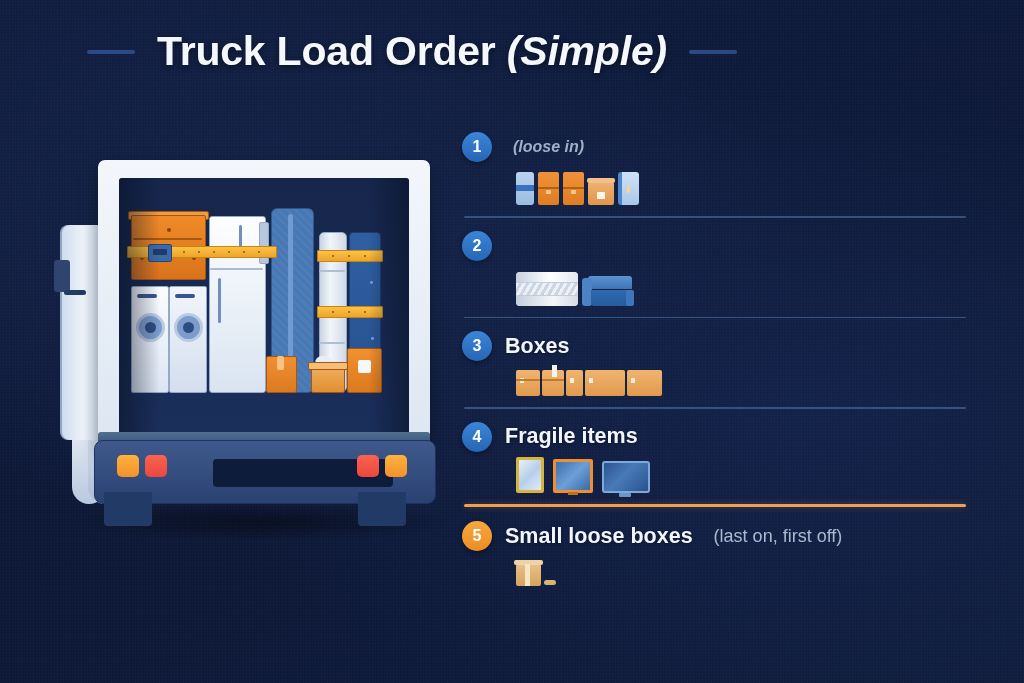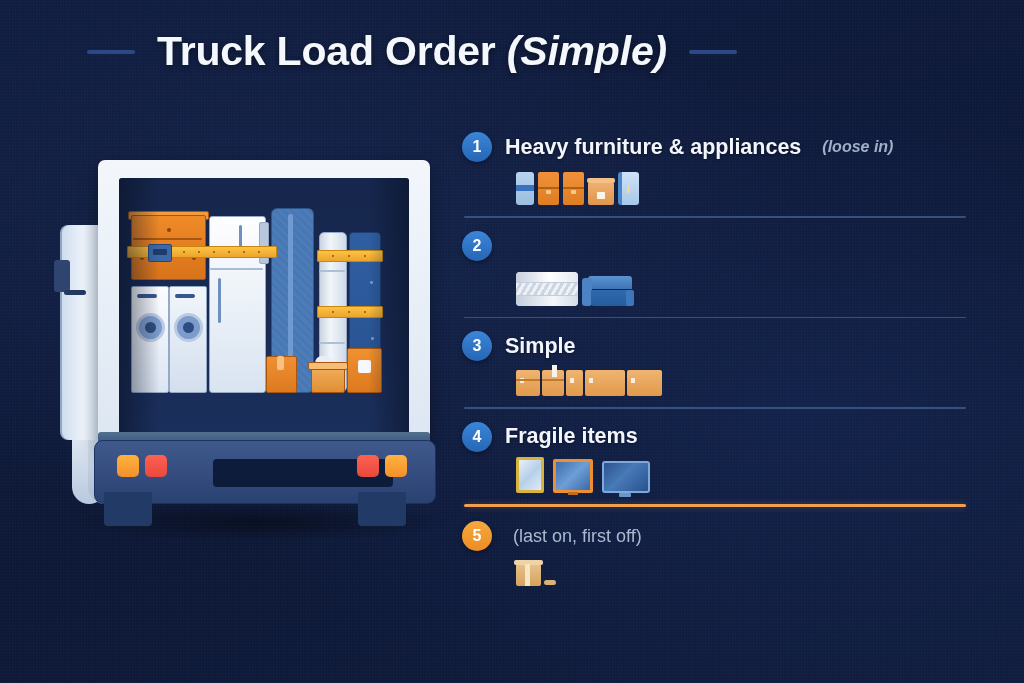--- a/index.html
+++ b/index.html
@@ -289,21 +289,20 @@
     </div>
     <div class="skirt" style="left:46px;"></div>
     <div class="skirt" style="left:300px;"></div>
   </div>
 
   <div class="list">
 
     <div class="row">
       <div class="row-head">
         <div class="badge blue">1</div>
-        <div class="row-label">Heavy furniture &amp; appliances</div>
         <div class="row-note note-italic-grey">(loose in)</div>
       </div>
       <div class="icons">
         <div class="ic ic-appl-lt">
             <span class="ic-band"></span>
           </div>
         <div class="ic ic-dresser">
             <span class="ln"></span>
             <span class="kn"></span>
           </div>
@@ -339,21 +338,21 @@
             <span class="seat"></span>
             <span class="arm2"></span>
         </div>
       </div>
       <div class="divider"></div>
     </div>
 
     <div class="row" style="margin-top:13px;">
       <div class="row-head">
         <div class="badge blue">3</div>
-        <div class="row-label">Simple</div>
+        <div class="row-label">Boxes</div>
       </div>
       <div class="icons" style="gap:2px;height:26px;">
         <div class="ic ic-box" style="width:24px;height:26px;">
             <span class="dt"></span>
             <span class="sm"></span>
           </div>
         <div class="ic ic-box" style="width:22px;height:26px;">
             <span class="tp"></span>
             <span class="sm"></span>
           </div>
@@ -383,20 +382,21 @@
         <div class="ic-tv">
             <span class="stand"></span>
           </div>
       </div>
       <div class="divider accent"></div>
     </div>
 
     <div class="row" style="margin-top:14px;">
       <div class="row-head">
         <div class="badge orange">5</div>
+        <div class="row-label">Small loose boxes</div>
         <div class="row-note note-grey">(last on, first off)</div>
       </div>
       <div class="icons" style="gap:3px;height:26px;">
         <div class="ic-small-box">
             <span class="lid"></span>
             <span class="tape"></span>
           </div>
         <div class="ic-tape-roll"></div>
       </div>
     </div>

